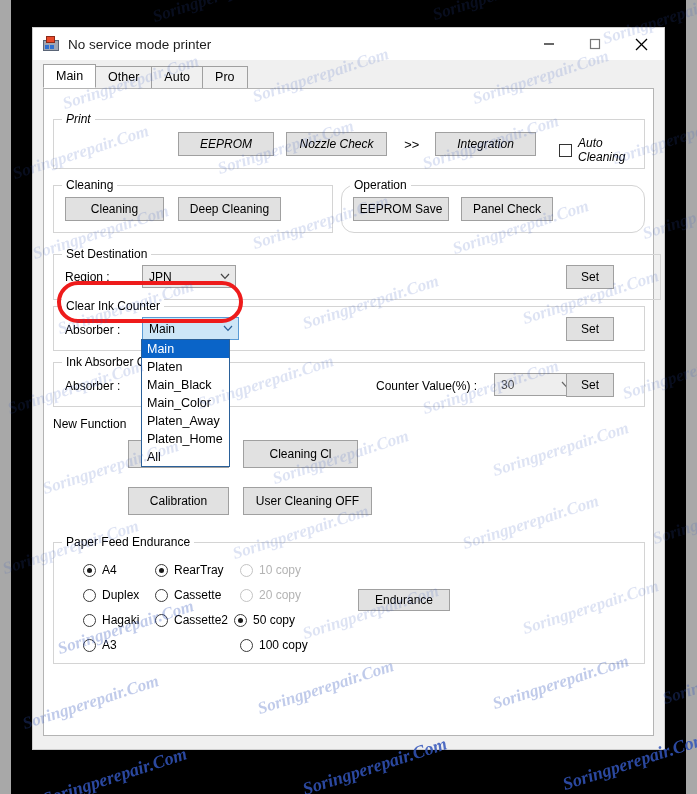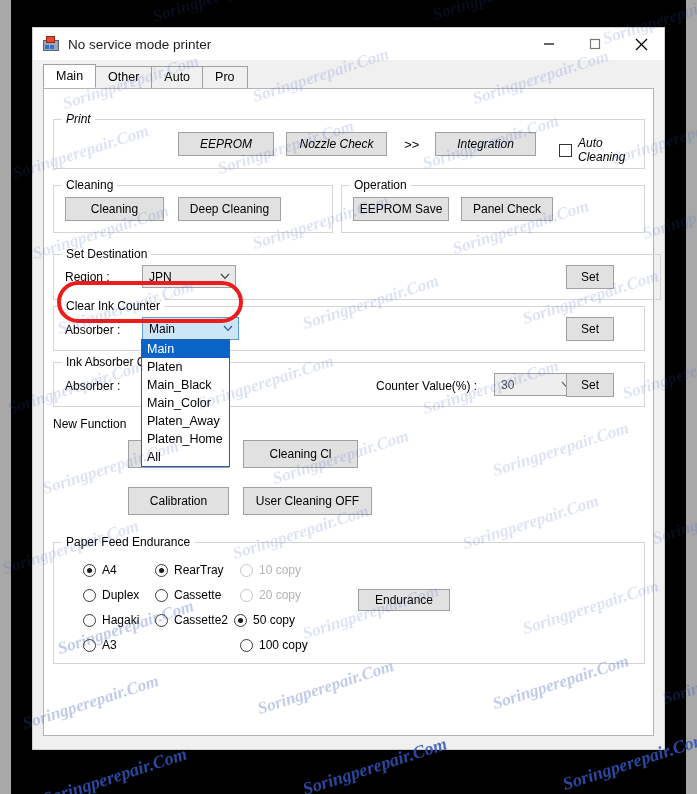--- a/index.html
+++ b/index.html
@@ -361,21 +361,21 @@
       <div class="group" style="left:9px; top:96px; width:280px; height:48px;">
         <div class="legend">Cleaning</div>
         <div class="btn" style="left:11px; top:11px; width:99px;">
           <span>Cleaning</span>
         </div>
         <div class="btn" style="left:124px; top:11px; width:103px;">
           <span>Deep Cleaning</span>
         </div>
       </div>
 
-      <div class="group" style="left:297px; top:96px; width:304px; height:48px;">
+      <div class="group" style="left:297px; top:96px; width:304px; height:48px;border-radius:13px;">
         <div class="legend">Operation</div>
         <div class="btn" style="left:11px; top:11px; width:96px;">
           <span>EEPROM Save</span>
         </div>
         <div class="btn" style="left:119px; top:11px; width:92px;">
           <span>Panel Check</span>
         </div>
       </div>
 
       <div class="group" style="left:9px; top:165px; width:608px; height:46px;">

